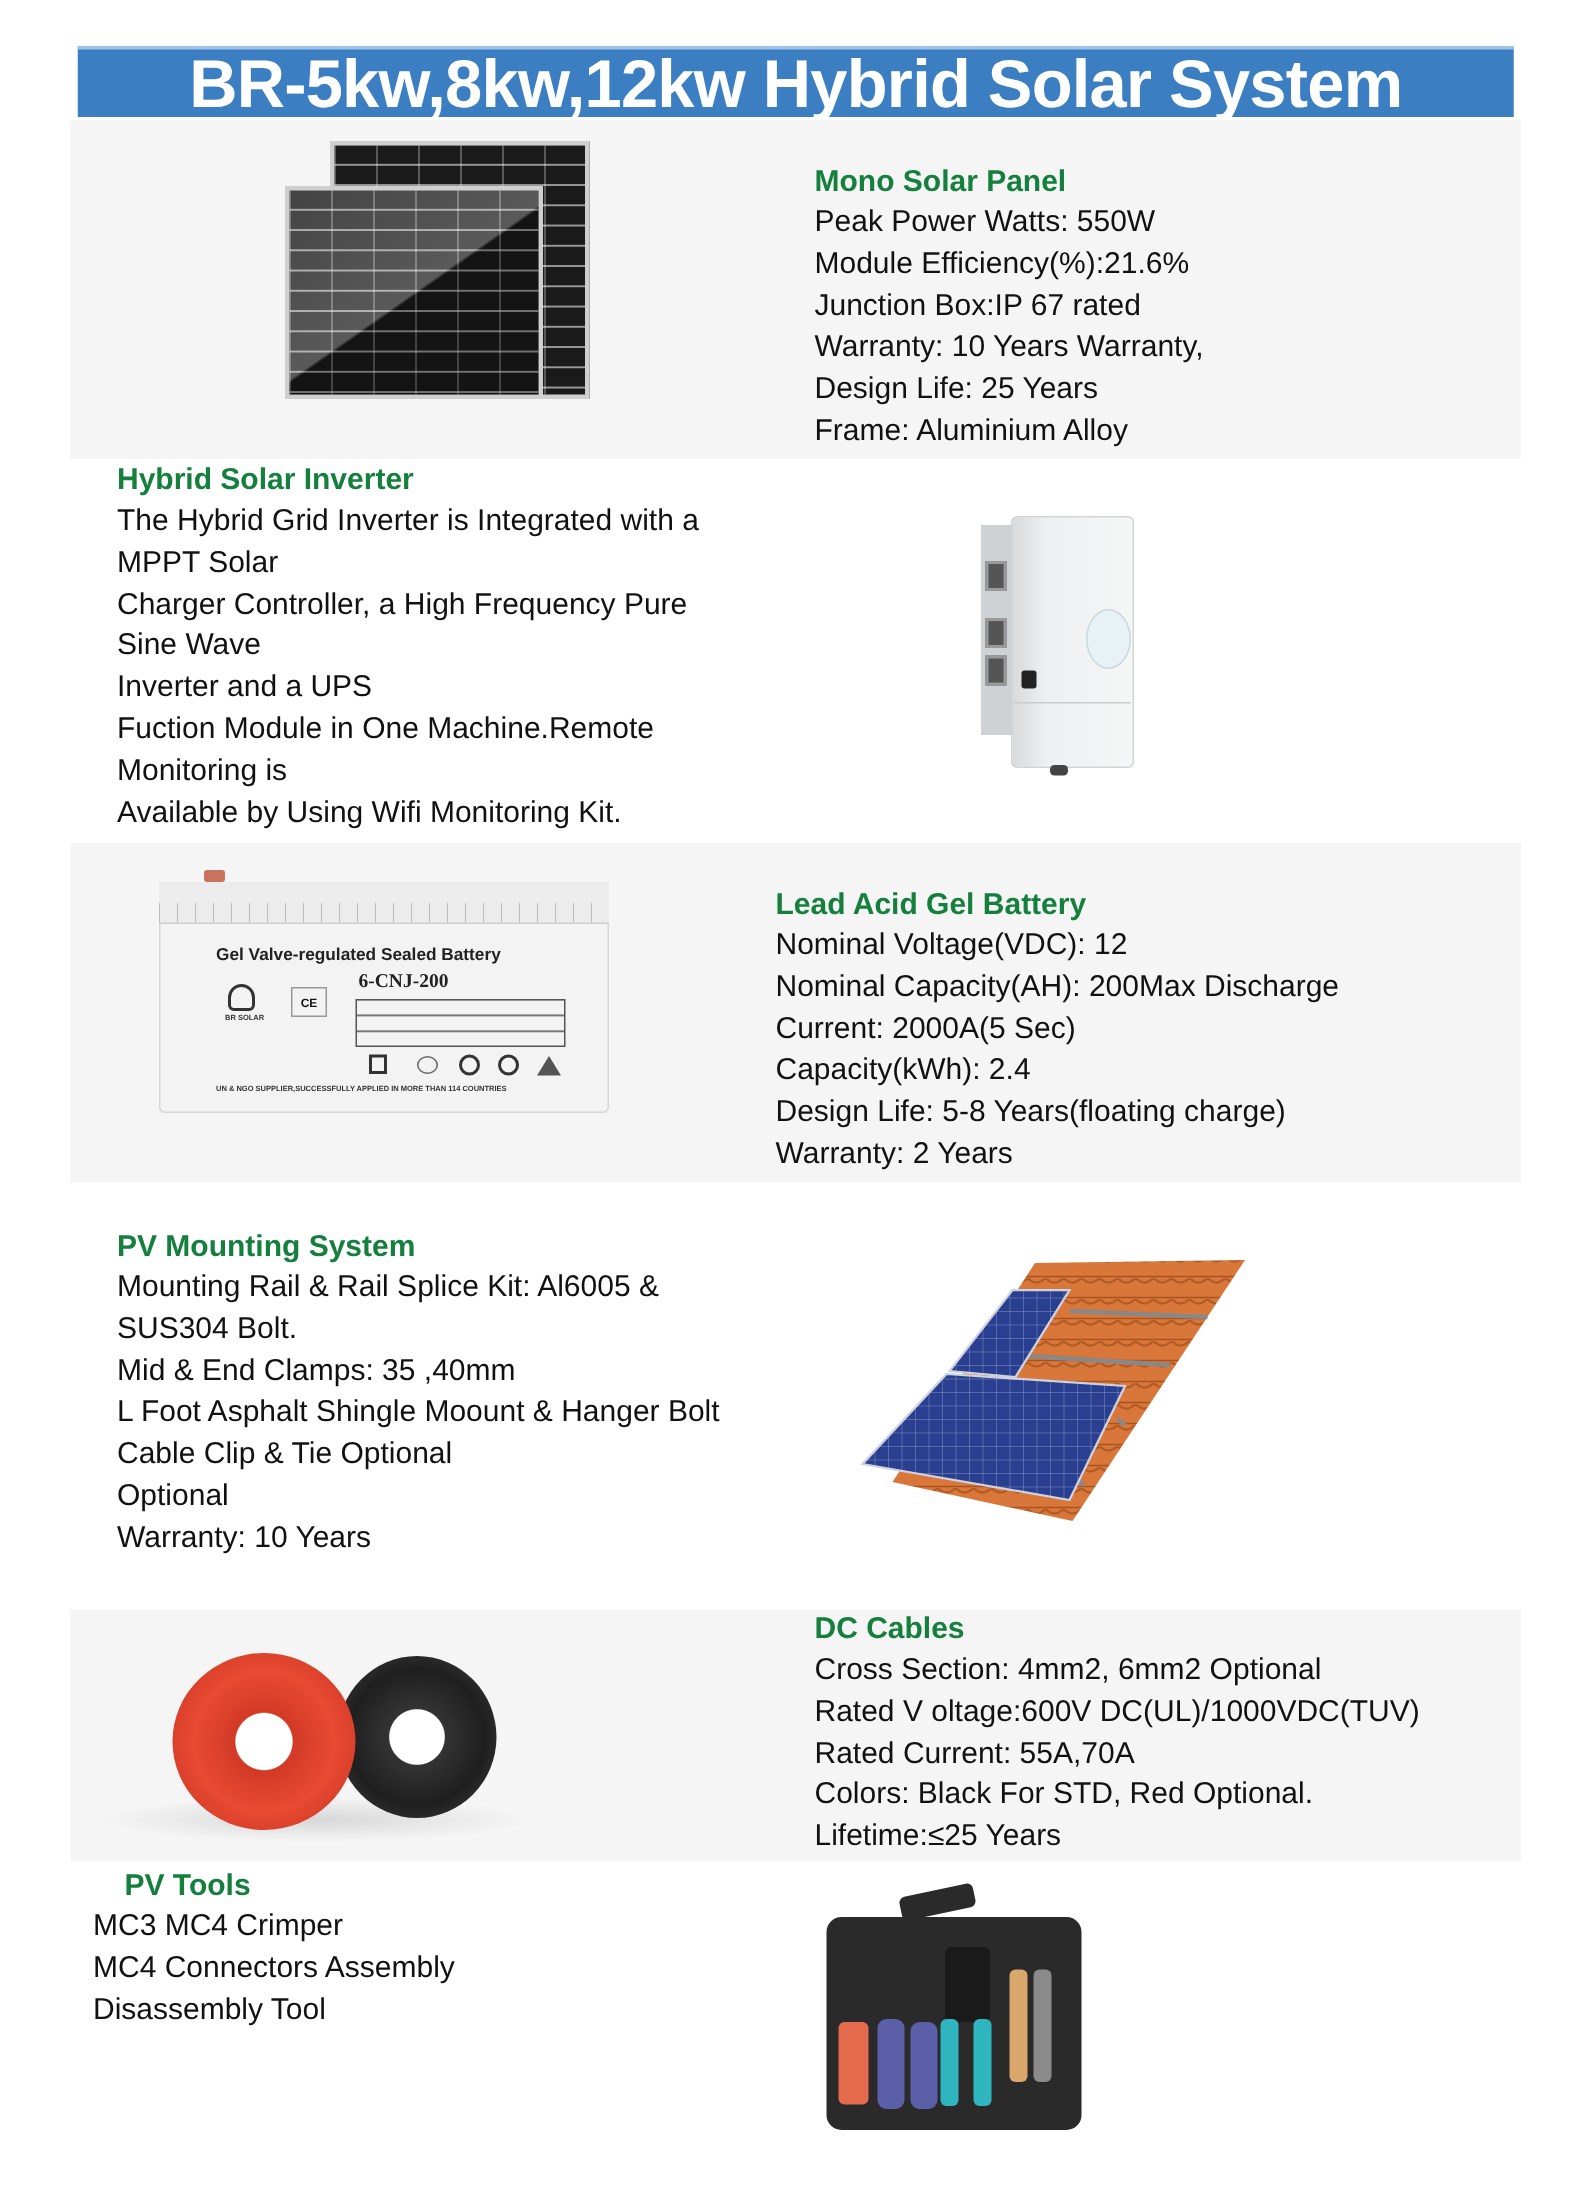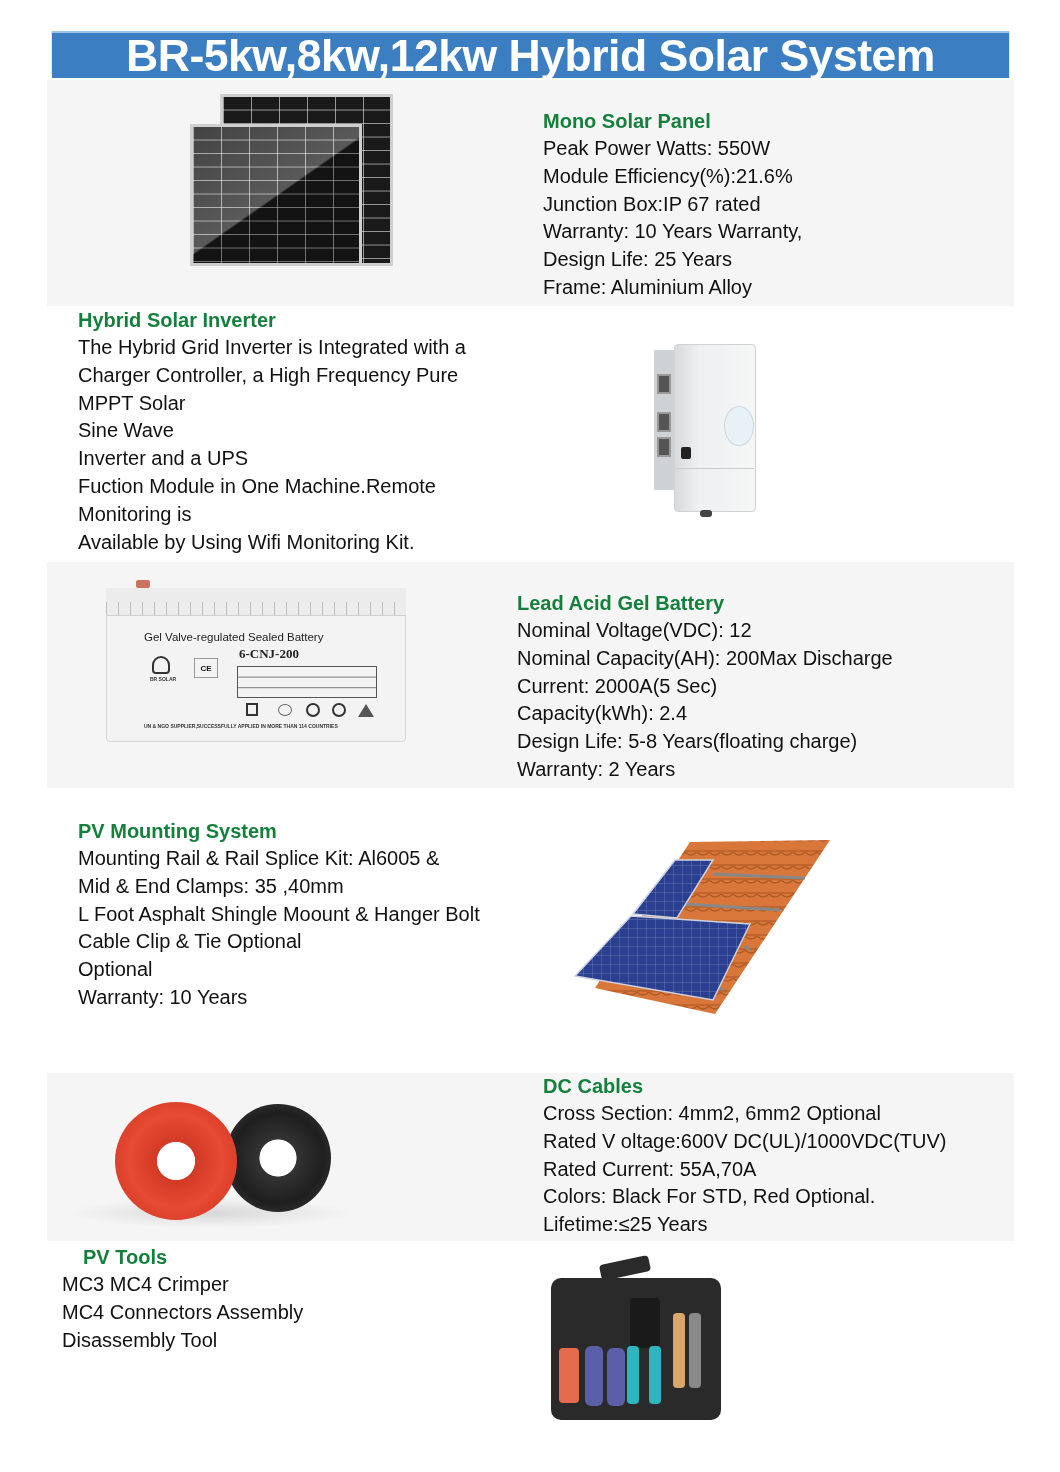--- a/index.html
+++ b/index.html
@@ -43,21 +43,21 @@
   .inv-side { position: absolute; background: #cfd2d4; }
   .fan { position: absolute; width: 14px; height: 20px; background: #555; border: 2px solid #999; }
   .inv-display { position: absolute; width: 30px; height: 40px; border-radius: 50%; background: #e8f1f5; border: 1px solid #cbd8de; }
 
   
   .bat {
     position: absolute; background: #f3f3f3; border: 1px solid #d7d7d7; border-radius: 4px;
   }
   .bat-lid { position: absolute; left: 0; right: 0; top: 0; height: 28px; background: #ececec; border-bottom: 1px solid #d0d0d0;
     background-image: linear-gradient(90deg, #bdbdbd 1px, transparent 1px); background-size: 12px 100%; background-position: 0 14px; background-repeat: repeat-x; }
-  .bat-text1 { position: absolute; font-weight: normal; font-size: 11.5px; color: #222; white-space: nowrap; }
+  .bat-text1 { position: absolute; font-weight: bold; font-size: 11.5px; color: #222; white-space: nowrap; }
   .bat-text2 { position: absolute; font-weight: bold; font-size: 13px; color: #222; white-space: nowrap; font-family: Liberation Serif, serif; }
   .bat-small { position: absolute; font-size: 5px; font-weight: bold; color: #333; white-space: nowrap; }
   .bat-table { position: absolute; border: 1px solid #555; }
 
   
   .coil { position: absolute; border-radius: 50%; }
 
   
   .bag { position: absolute; background: #2a2a2a; border-radius: 10px; }
 </style>
@@ -82,22 +82,22 @@
   <div class="line">Module Efficiency(%):21.6%</div>
   <div class="line">Junction Box:IP 67 rated</div>
   <div class="line">Warranty: 10 Years Warranty,</div>
   <div class="line">Design Life: 25 Years</div>
   <div class="line">Frame: Aluminium Alloy</div>
 </div>
 
 <div class="block" style="left:78px;top:306px;">
   <div class="title">Hybrid Solar Inverter</div>
   <div class="line">The Hybrid Grid Inverter is Integrated with a</div>
+  <div class="line">MPPT Solar</div>
   <div class="line">Charger Controller, a High Frequency Pure</div>
-  <div class="line">MPPT Solar</div>
   <div class="line">Sine Wave</div>
   <div class="line">Inverter and a UPS</div>
   <div class="line">Fuction Module in One Machine.Remote</div>
   <div class="line">Monitoring is</div>
   <div class="line">Available by Using Wifi Monitoring Kit.</div>
 </div>
 <div class="img" style="left:650px;top:340px;width:110px;height:180px;">
   <div class="inv-side" style="left:4px;top:10px;width:22px;height:140px;"></div>
   <div class="fan" style="left:7px;top:34px;"></div>
   <div class="fan" style="left:7px;top:72px;"></div>
@@ -132,20 +132,21 @@
   <div class="line">Nominal Capacity(AH): 200Max Discharge</div>
   <div class="line">Current: 2000A(5 Sec)</div>
   <div class="line">Capacity(kWh): 2.4</div>
   <div class="line">Design Life: 5-8 Years(floating charge)</div>
   <div class="line">Warranty: 2 Years</div>
 </div>
 
 <div class="block" style="left:78px;top:817px;">
   <div class="title">PV Mounting System</div>
   <div class="line">Mounting Rail &amp; Rail Splice Kit: Al6005 &amp;</div>
+  <div class="line">SUS304 Bolt.</div>
   <div class="line">Mid &amp; End Clamps: 35 ,40mm</div>
   <div class="line">L Foot Asphalt Shingle Moount &amp; Hanger Bolt</div>
   <div class="line">Cable Clip &amp; Tie Optional</div>
   <div class="line">Optional</div>
   <div class="line">Warranty: 10 Years</div>
 </div>
 <div class="img" style="left:565px;top:838px;width:270px;height:180px;">
   <svg width="270" height="180" viewBox="0 0 270 180">
     <defs>
       <pattern id="tiles" width="12" height="14" patternUnits="userSpaceOnUse">

